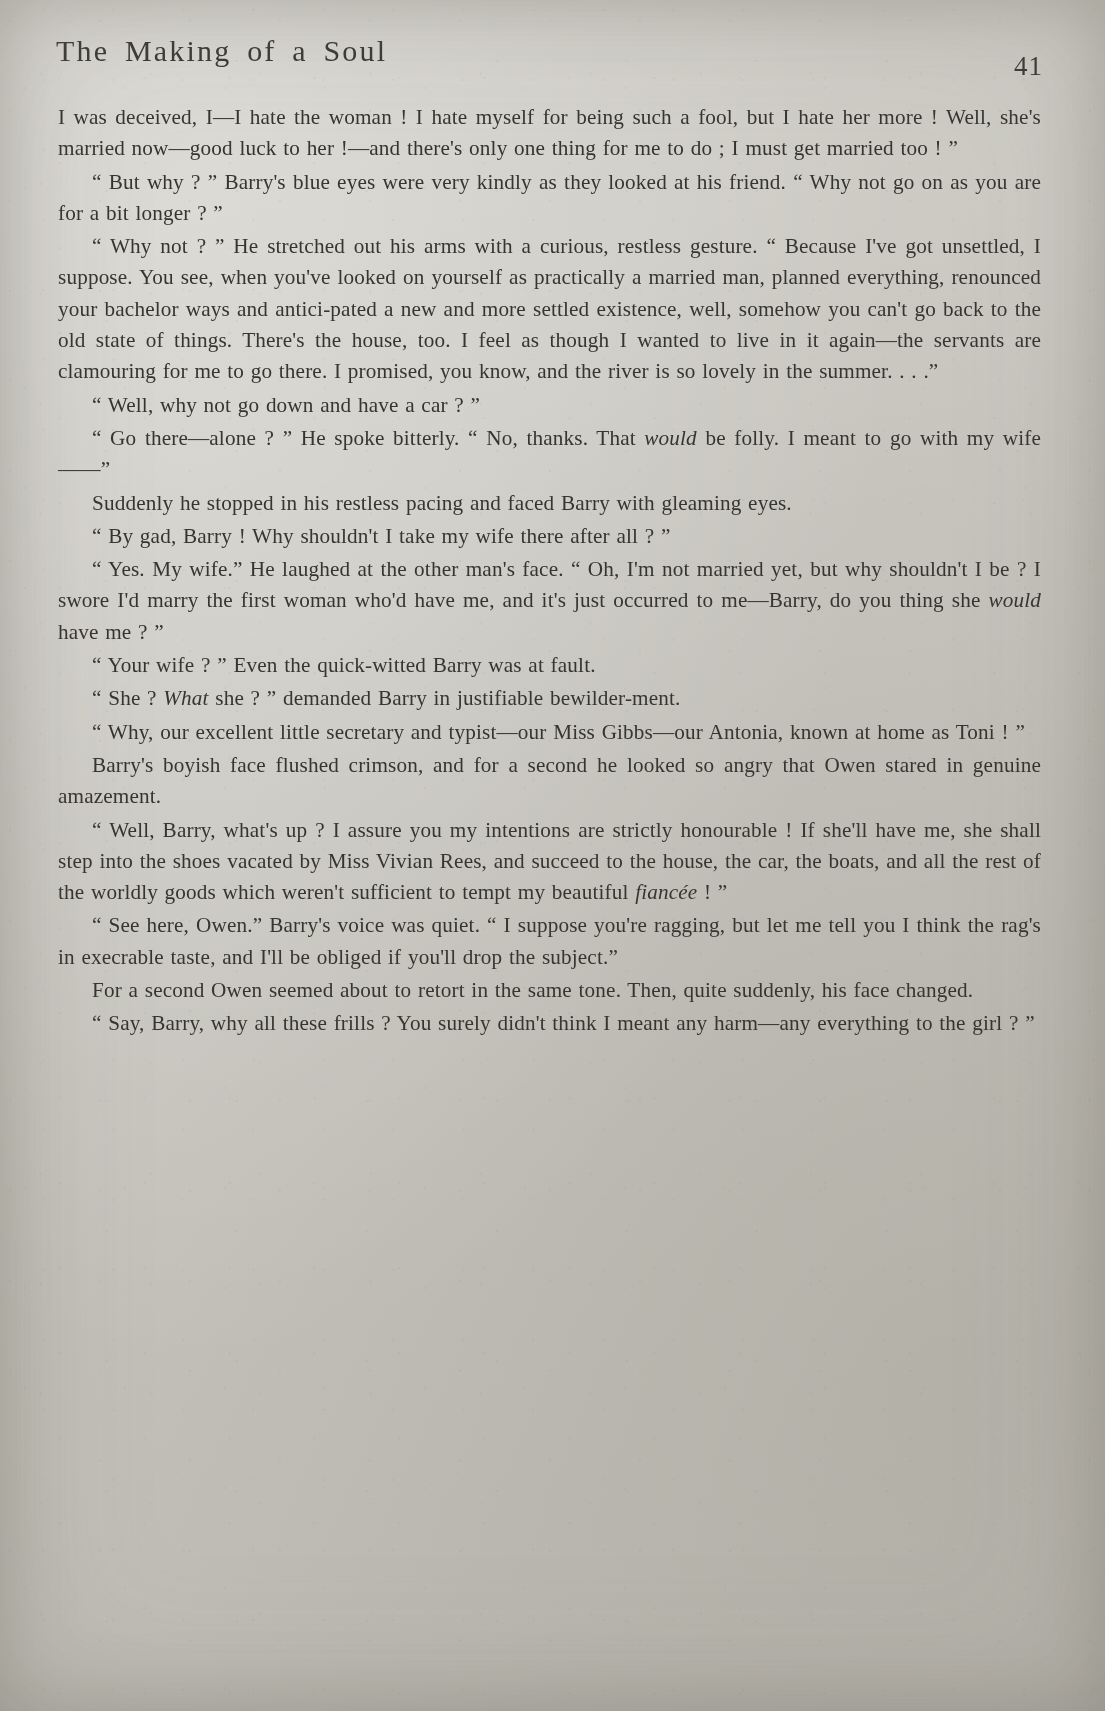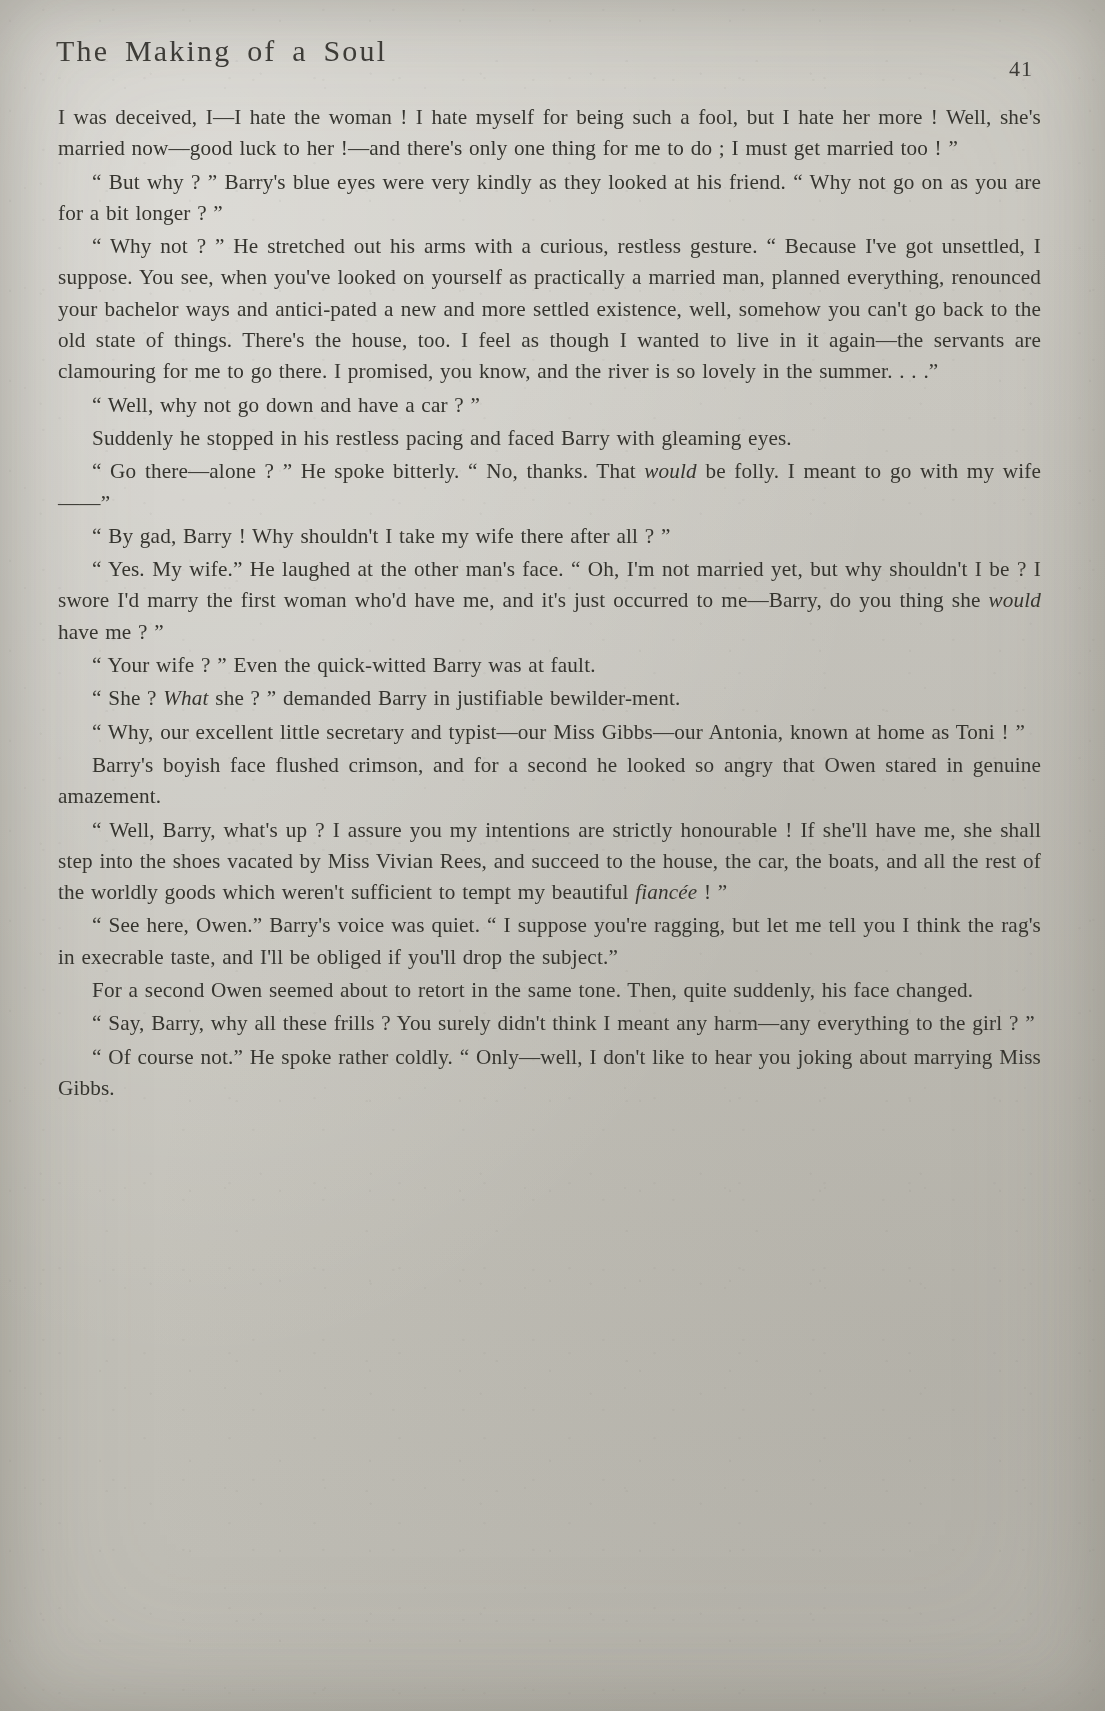--- a/index.html
+++ b/index.html
@@ -59,23 +59,23 @@
   .running-title {
     font-size: 30px;
     letter-spacing: 2.2px;
     word-spacing: 6px;
     color: #3b3a36;
     text-align: center;
     font-family: "Liberation Serif", serif;
   }
   .folio {
     position: absolute;
-    right: 10px;
+    right: 0;
     bottom: 6px;
-    font-size: 22px;
+    font-size: 27px;
     letter-spacing: 1px;
     color: #3b3a36;
   }
   .body-text {
     font-size: 21.2px;
     line-height: 31.3px;
     color: #36352f;
     text-align: justify;
     text-justify: inter-word;
     letter-spacing: 0.15px;
@@ -104,31 +104,30 @@
     <header class="header">
       <div class="running-title blur">The Making of a Soul</div>
       <div class="folio blur">41</div>
     </header>
 
     <div class="body-text blur" id="body-text">
         <p class="first">I was deceived, I—I hate the woman !   I hate myself for being such a fool, but I hate her more !   Well, she's married now—good luck to her !—and there's only one thing for me to do ;  I must get married too ! ”</p>
         <p>“ But why ? ”   Barry's blue eyes were very kindly as they looked at his friend.  “ Why not go on as you are for a bit longer ? ”</p>
         <p>“ Why not ? ”   He stretched out his arms with a curious, restless gesture.  “ Because I've got unsettled, I suppose.   You see, when you've looked on yourself as practically a married man, planned everything, renounced your bachelor ways and antici-pated a new and more settled existence, well, somehow you can't go back to the old state of things.   There's the house, too. I feel as though I wanted to live in it again—the servants are clamouring for me to go there.   I promised, you know, and the river is so lovely in the summer. . . .”</p>
         <p>“ Well, why not go down and have a car ? ”</p>
+        <p>“ Go there—alone ? ”   He spoke bitterly.   “ No, thanks. That <em>would</em> be folly.   I meant to go with my wife——”</p>
         <p>Suddenly he stopped in his restless pacing and faced Barry with gleaming eyes.</p>
-        <p>“ Go there—alone ? ”   He spoke bitterly.   “ No, thanks. That <em>would</em> be folly.   I meant to go with my wife——”</p>
         <p>“ By gad, Barry !   Why shouldn't I take my wife there after all ? ”</p>
         <p>“ Yes.  My wife.”   He laughed at the other man's face. “ Oh, I'm not married yet, but why shouldn't I be ?   I swore I'd marry the first woman who'd have me, and it's just occurred to me—Barry, do you thing she <em>would</em> have me ? ”</p>
         <p>“ Your wife ? ”   Even the quick-witted Barry was at fault.</p>
         <p>“ She ?   <em>What</em> she ? ” demanded Barry in justifiable bewilder-ment.</p>
         <p>“ Why, our excellent little secretary and typist—our Miss Gibbs—our Antonia, known at home as Toni ! ”</p>
         <p>Barry's boyish face flushed crimson, and for a second he looked so angry that Owen stared in genuine amazement.</p>
         <p>“ Well, Barry, what's up ?   I assure you my intentions are strictly honourable !   If she'll have me, she shall step into the shoes vacated by Miss Vivian Rees, and succeed to the house, the car, the boats, and all the rest of the worldly goods which weren't sufficient to tempt my beautiful <em>fiancée</em> ! ”</p>
         <p>“ See here, Owen.”   Barry's voice was quiet.   “ I suppose you're ragging, but let me tell you I think the rag's in execrable taste, and I'll be obliged if you'll drop the subject.”</p>
         <p>For a second Owen seemed about to retort in the same tone. Then, quite suddenly, his face changed.</p>
         <p>“ Say, Barry, why all these frills ?   You surely didn't think I meant any harm—any everything to the girl ? ”</p>
-        <p>“ Of course not.”   He spoke rather coldly.   “ Only—well, I don't like to hear you joking about marrying Miss Gibbs.</p>
       </div>
 
   </div>
 
   <div class="edge-shade"></div>
 </div>
 
 </body></html>

